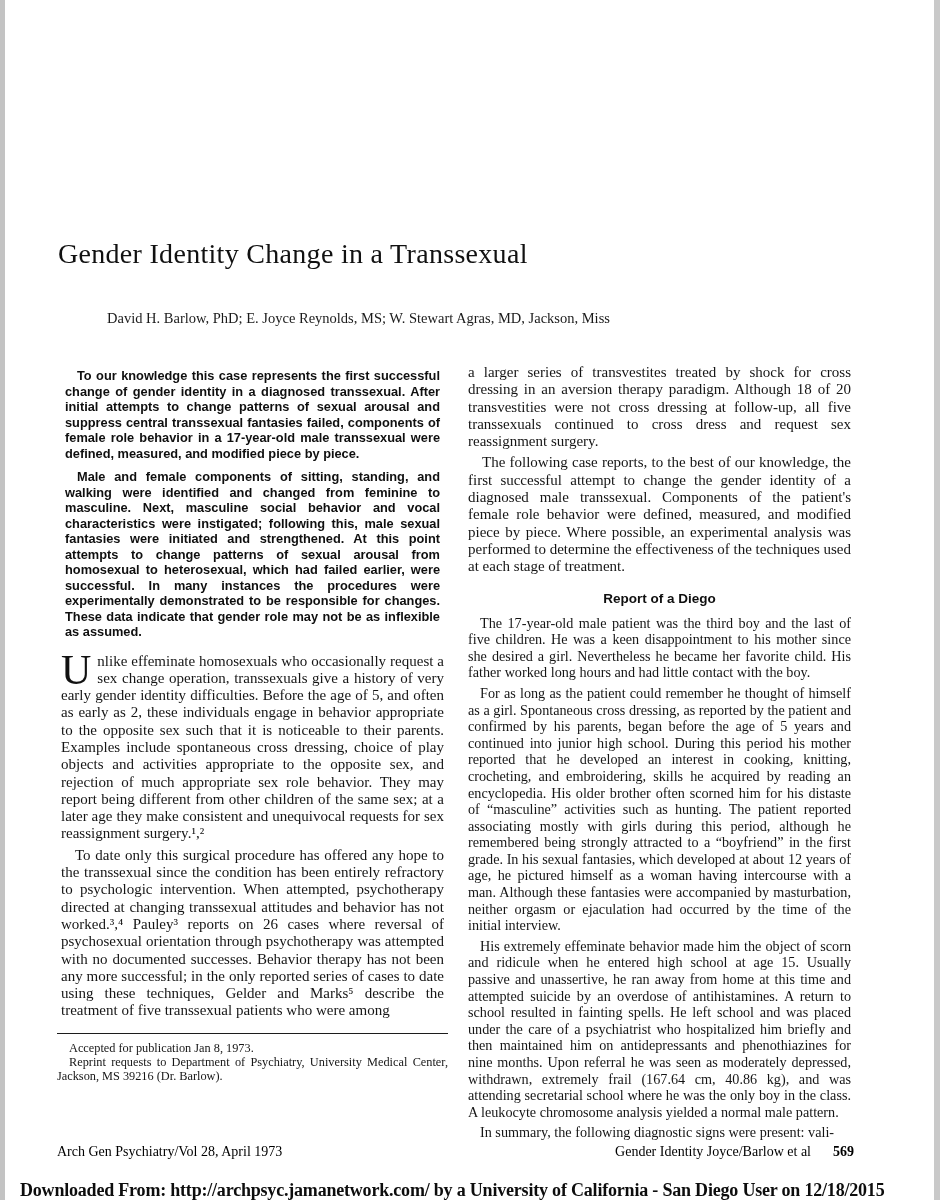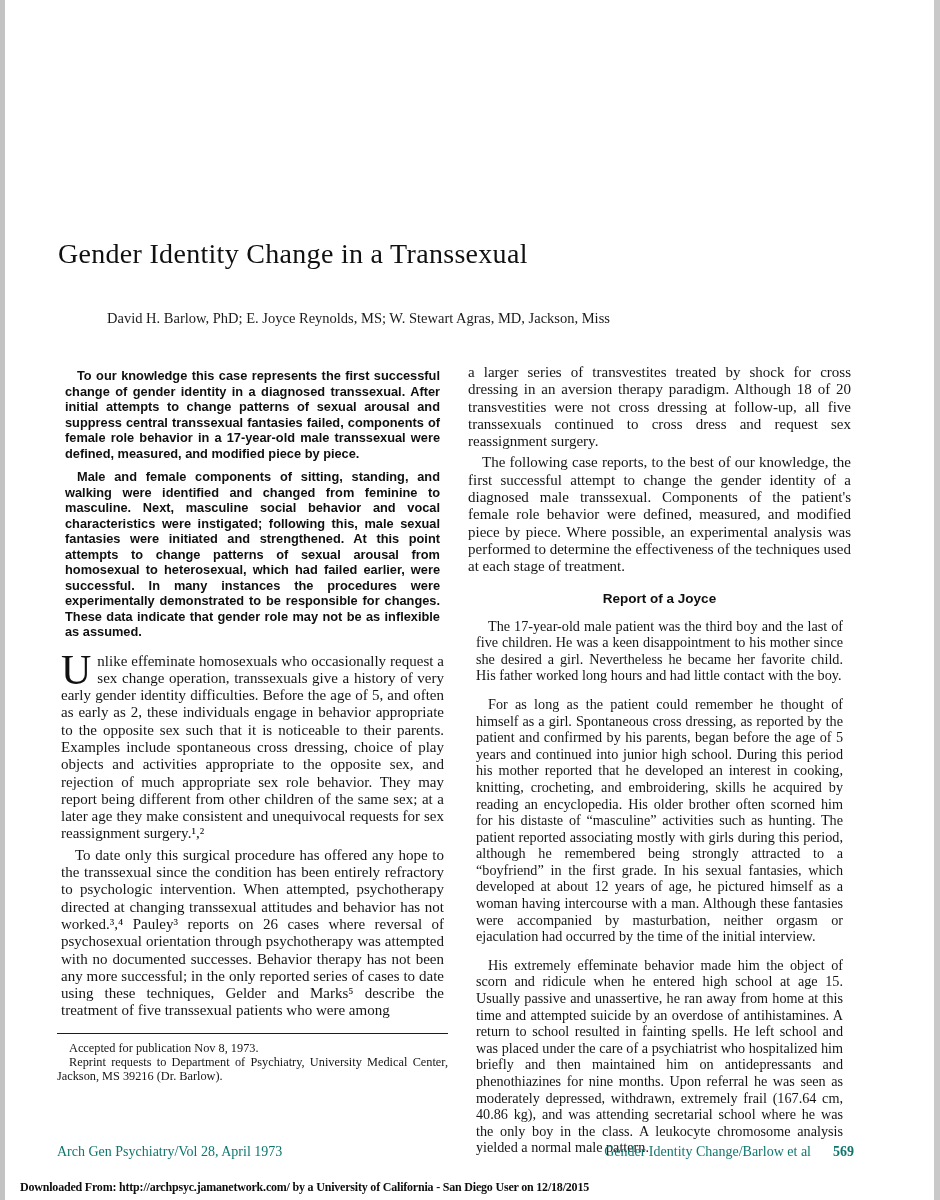--- a/index.html
+++ b/index.html
@@ -50,21 +50,21 @@
   .dropcap {
     float: left;
     font-size: 42px; line-height: 32px;
     padding: 1px 6px 0 0;
     color: #111;
   }
 
   
   .case-text {
     font-size: 14.2px; line-height: 16.6px; text-align: justify;
-    margin: 12px; color: #151515;
+    margin: 4px; color: #151515;
   }
   .case-text.indent { text-indent: 12px; }
 
   .section-heading {
     font-family: "Liberation Sans", sans-serif;
     font-weight: 700; font-size: 13.5px;
     text-align: center; color: #0f0f0f;
     margin: 15px 0 9px 0;
   }
 
@@ -73,28 +73,28 @@
     margin: 13px 0 7px 0; width: 391px;
   }
   .footnote {
     font-size: 12.3px; line-height: 14.3px; text-align: justify;
   }
   .footnote p { margin: 0; text-indent: 12px; }
 
   .page-footer {
     position: absolute; left: 57px; top: 1144px; width: 797px;
     display: flex; justify-content: space-between; align-items: baseline;
-    font-size: 14px; color: #0f766e;
+    font-size: 14px; color: #000000;
   }
   .footer-right { display: flex; gap: 22px; align-items: baseline; }
   .page-num { font-weight: 700; }
 
   .download-notice {
     position: absolute; left: 20px; top: 1180px; width: 900px;
-    font-size: 12px; font-weight: 700; letter-spacing: -0.2px;
+    font-size: 18px; font-weight: 700; letter-spacing: -0.2px;
     color: #0d0d0d; white-space: nowrap;
   }
 </style>
 </head>
 <body>
 
 <div>
 
   <div class="edge-strip edge-left"></div>
   <div class="edge-strip edge-right"></div>
@@ -112,41 +112,42 @@
 
       <section>
         <p class="body-text">
           <span class="dropcap">U</span><span>nlike effeminate homosexuals who occasionally request a sex change operation, transsexuals give a history of very early gender identity difficulties. Before the age of 5, and often as early as 2, these individuals engage in behavior appropriate to the opposite sex such that it is noticeable to their parents. Examples include spontaneous cross dressing, choice of play objects and activities appropriate to the opposite sex, and rejection of much appropriate sex role behavior. They may report being different from other children of the same sex; at a later age they make consistent and unequivocal requests for sex reassignment surgery.¹,²</span>
         </p>
         <p class="body-text indent">To date only this surgical procedure has offered any hope to the transsexual since the condition has been entirely refractory to psychologic intervention. When attempted, psychotherapy directed at changing transsexual attitudes and behavior has not worked.³,⁴ Pauley³ reports on 26 cases where reversal of psychosexual orientation through psychotherapy was attempted with no documented successes. Behavior therapy has not been any more successful; in the only reported series of cases to date using these techniques, Gelder and Marks⁵ describe the treatment of five transsexual patients who were among</p>
       </section>
 
       <hr class="footnote-rule">
       <section class="footnote">
-        <p>Accepted for publication Nov 8, 1973.</p>
+        <p>Accepted for publication Jan 8, 1973.</p>
         <p>Reprint requests to Department of Psychiatry, University Medical Center, Jackson, MS 39216 (Dr. Barlow).</p>
       </section>
     </div>
 
     <div class="col">
       <p class="body-text">a larger series of transvestites treated by shock for cross dressing in an aversion therapy paradigm. Although 18 of 20 transvestities were not cross dressing at follow-up, all five transsexuals continued to cross dress and request sex reassignment surgery.</p>
       <p class="body-text indent">The following case reports, to the best of our knowledge, the first successful attempt to change the gender identity of a diagnosed male transsexual. Components of the patient's female role behavior were defined, measured, and modified piece by piece. Where possible, an experimental analysis was performed to determine the effectiveness of the techniques used at each stage of treatment.</p>
 
-      <h2 class="section-heading">Report of a Joyce</h2>
+      <h2 class="section-heading">Report of a Diego</h2>
 
       <p class="case-text indent">The 17-year-old male patient was the third boy and the last of five children. He was a keen disappointment to his mother since she desired a girl. Nevertheless he became her favorite child. His father worked long hours and had little contact with the boy.</p>
       <p class="case-text indent">For as long as the patient could remember he thought of himself as a girl. Spontaneous cross dressing, as reported by the patient and confirmed by his parents, began before the age of 5 years and continued into junior high school. During this period his mother reported that he developed an interest in cooking, knitting, crocheting, and embroidering, skills he acquired by reading an encyclopedia. His older brother often scorned him for his distaste of “masculine” activities such as hunting. The patient reported associating mostly with girls during this period, although he remembered being strongly attracted to a “boyfriend” in the first grade. In his sexual fantasies, which developed at about 12 years of age, he pictured himself as a woman having intercourse with a man. Although these fantasies were accompanied by masturbation, neither orgasm or ejaculation had occurred by the time of the initial interview.</p>
       <p class="case-text indent">His extremely effeminate behavior made him the object of scorn and ridicule when he entered high school at age 15. Usually passive and unassertive, he ran away from home at this time and attempted suicide by an overdose of antihistamines. A return to school resulted in fainting spells. He left school and was placed under the care of a psychiatrist who hospitalized him briefly and then maintained him on antidepressants and phenothiazines for nine months. Upon referral he was seen as moderately depressed, withdrawn, extremely frail (167.64 cm, 40.86 kg), and was attending secretarial school where he was the only boy in the class. A leukocyte chromosome analysis yielded a normal male pattern.</p>
+      <p class="case-text indent">In summary, the following diagnostic signs were present: vali-</p>
     </div>
 
   </div>
 
   <footer class="page-footer">
     <div>Arch Gen Psychiatry/Vol 28, April 1973</div>
     <div class="footer-right">
-      <span>Gender Identity Change/Barlow et al</span>
+      <span>Gender Identity Joyce/Barlow et al</span>
       <span class="page-num">569</span>
     </div>
   </footer>
 
   <div class="download-notice">Downloaded From: http://archpsyc.jamanetwork.com/ by a University of California - San Diego User  on 12/18/2015</div>
 
 </div>
 
 </body></html>

